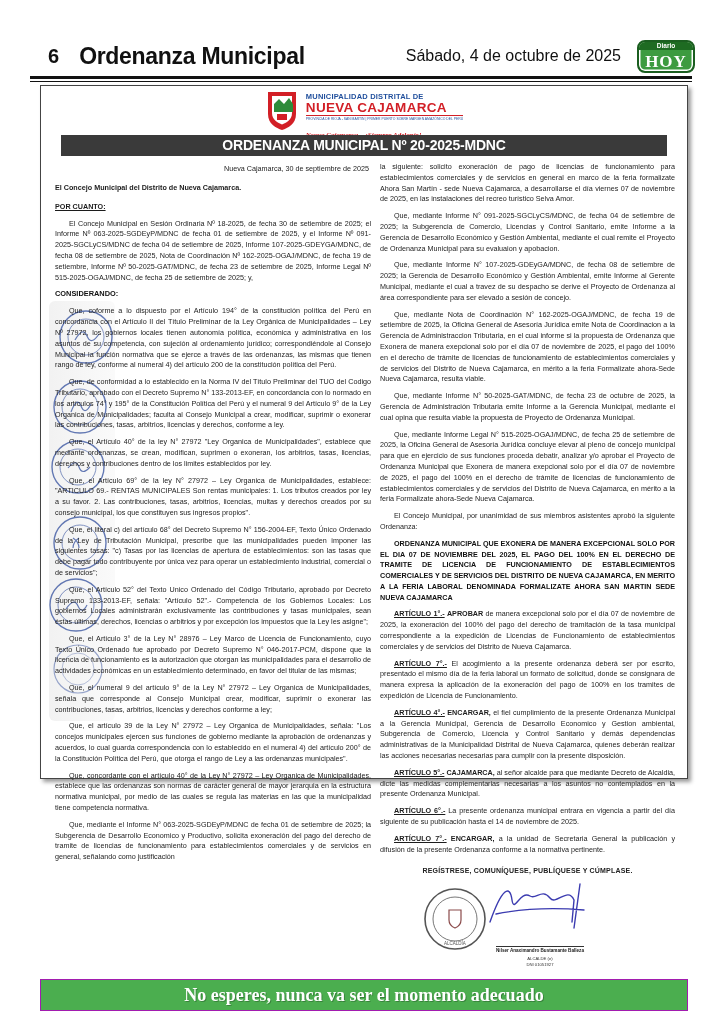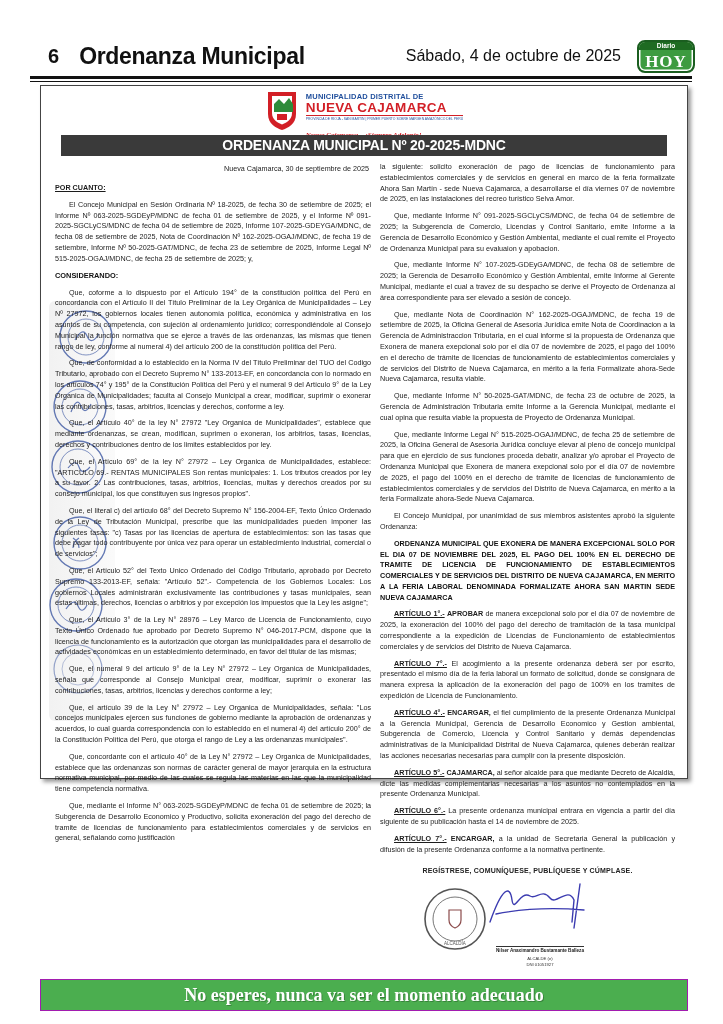--- a/index.html
+++ b/index.html
@@ -134,20 +134,21 @@
       </svg>
     <svg class="stampL" style="left:10px;top:556px;opacity:.55" width="54" height="54">
         <circle cx="27" cy="27" r="24" fill="none" stroke="#4a63a8" stroke-width="1.2"></circle>
         <circle cx="27" cy="27" r="16" fill="none" stroke="#4a63a8" stroke-width=".7"></circle>
       </svg>
 
     <div class="cols">
 
       <div class="colL">
         <div class="dateline">Nueva Cajamarca, 30 de septiembre de 2025</div>
+        <p class="p b">El Concejo Municipal del Distrito de Nueva Cajamarca.</p>
         <p class="p b u" style="margin-top:8px">POR CUANTO:</p>
         <p class="p pi">El Concejo Municipal en Sesión Ordinaria Nº 18-2025, de fecha 30 de setiembre de 2025; el Informe Nº 063-2025-SGDEyP/MDNC de fecha 01 de setiembre de 2025, y el Informe Nº 091-2025-SGCLyCS/MDNC de fecha 04 de setiembre de 2025, Informe 107-2025-GDEYGA/MDNC, de fecha 08 de setiembre de 2025, Nota de Coordinación Nº 162-2025-OGAJ/MDNC, de fecha 19 de setiembre, Informe Nº 50-2025-GAT/MDNC, de fecha 23 de setiembre de 2025, Informe Legal Nº 515-2025-OGAJ/MDNC, de fecha 25 de setiembre de 2025; y,</p>
         <p class="heading">CONSIDERANDO:</p>
         <p class="p pi">Que, coforme a lo dispuesto por el Artículo 194° de la constitución política del Perú en concordancia con el Artículo II del Título Preliminar de la Ley Orgánica de Municipalidades – Ley Nº 27972, los gobiernos locales tienen autonomía política, económica y administrativa en los asuntos de su competencia, con sujeción al ordenamiento jurídico; correspondiéndole al Consejo Municipal la función normativa que se ejerce a través de las ordenanzas, las mismas que tienen rango de ley, conforme al numeral 4) del artículo 200 de la constitución política del Perú.</p>
         <p class="p pi">Que, de conformidad a lo establecido en la Norma IV del Título Preliminar del TUO del Codigo Tributario, aprobado con el Decreto Supremo N° 133-2013-EF, en concordancia con lo normado en los artículos 74° y 195° de la Constitución Política del Perú y el numeral 9 del Artículo 9° de la Ley Organica de Municipalidades; faculta al Consejo Municipal a crear, modificar, suprimir o exonerar las contribuciones, tasas, arbitrios, licencias y derechos, conforme a ley.</p>
         <p class="p pi">Que, el Artículo 40° de la ley N° 27972 "Ley Organica de Municipalidades", establece que mediante ordenanzas, se crean, modifican, suprimen o exoneran, los arbitrios, tasas, licencias, derechos y contribuciones dentro de los limites establecidos por ley.</p>
         <p class="p pi">Que, el Artículo 69° de la ley N° 27972 – Ley Organica de Municipalidades, establece: "ARTICULO 69.- RENTAS MUNICIPALES Son rentas municipales: 1. Los tributos creados por ley a su favor. 2. Las contribuciones, tasas, arbitrios, licencias, multas y derechos creados por su consejo municipal, los que constituyen sus ingresos propios".</p>
         <p class="p pi">Que, el literal c) del artículo 68° del Decreto Supremo N° 156-2004-EF, Texto Único Ordenado de la Ley de Tributación Municipal, prescribe que las municipalidades pueden imponer las siguientes tasas: "c) Tasas por las licencias de apertura de establecimientos: son las tasas que debe pagar todo contribuyente por única vez para operar un establecimiento industrial, comercial o de servicios";</p>
         <p class="p pi">Que, el Artículo 52° del Texto Unico Ordenado del Código Tributario, aprobado por Decreto Supremo 133-2013-EF, señala: "Artículo 52".- Competencia de los Gobiernos Locales: Los gobiernos Locales administrarán exclusivamente las contribuciones y tasas municipales, sean éstas últimas, derechos, licencias o arbitrios y por excepción los impuestos que la Ley les asigne";</p>
         <p class="p pi">Que, el Artículo 3° de la Ley N° 28976 – Ley Marco de Licencia de Funcionamiento, cuyo Texto Único Ordenado fue aprobado por Decreto Supremo N° 046-2017-PCM, dispone que la licencia de funcionamiento es la autorización que otorgan las municipalidades para el desarrollo de actividades económicas en un establecimiento determinado, en favor del titular de las mismas;</p>

